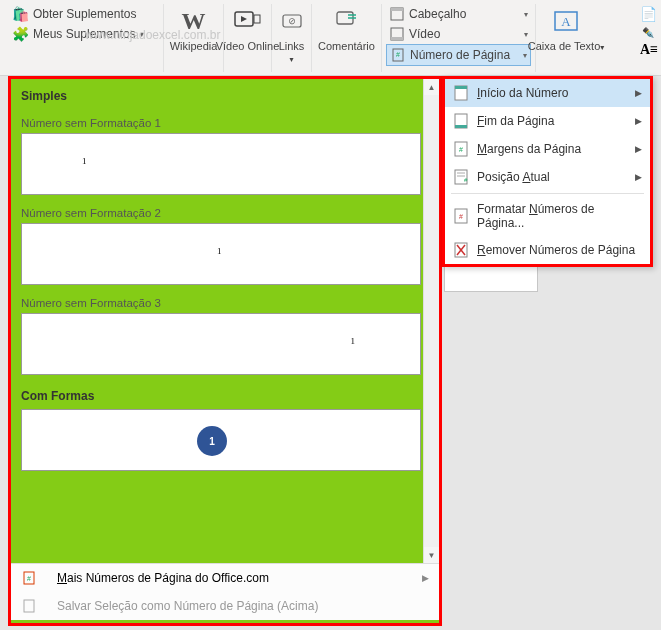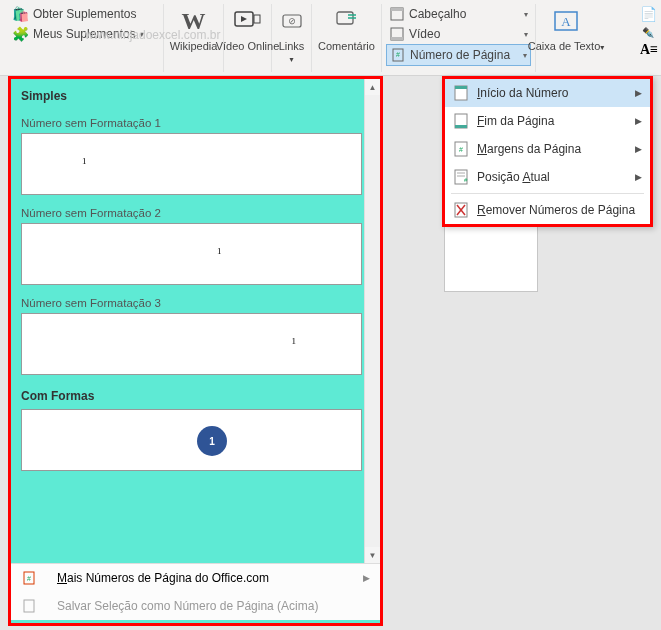--- a/index.html
+++ b/index.html
@@ -64,24 +64,24 @@
     top: 28px; left: 85px;
     color: #c8c8c8;
     font-size: 12px;
     pointer-events: none;
   }
   
   
   .gallery-wrap {
     position: absolute;
     top: 76px; left: 8px;
-    width: 375px;
+    width: 434px;
     height: 550px;
     border: 3px solid #ff0000;
-    background: #5eead4;
+    background: #84cc16;
   }
   .gallery-scroll {
     height: 484px;
     overflow: hidden;
     position: relative;
     padding: 6px 18px 6px 10px;
   }
   .gal-section-head {
     font-weight: 600;
     font-size: 12px;
@@ -409,19 +409,28 @@
         </svg>
     </span>
     <span>Posição <span class="underline-letter">A</span><span>tual</span></span>
     <span class="cm-arrow">▶</span>
   </div>
   <div class="cm-sep"></div>
   <div class="cm-item">
     <span class="cm-icon">
       <svg width="14" height="16" viewBox="0 0 14 16">
           <rect x="1" y="1" width="12" height="14" fill="#fff" stroke="#888"></rect>
+          <text x="7" y="11" text-anchor="middle" font-size="7" fill="#c44">#</text>
+        </svg>
+    </span>
+    <span>Formatar <span class="underline-letter">N</span><span>úmeros de Página...</span></span>
+  </div>
+  <div class="cm-item">
+    <span class="cm-icon">
+      <svg width="14" height="16" viewBox="0 0 14 16">
+          <rect x="1" y="1" width="12" height="14" fill="#fff" stroke="#888"></rect>
           <line x1="3" y1="3" x2="11" y2="13" stroke="#c33" stroke-width="1.5"></line>
           <line x1="11" y1="3" x2="3" y2="13" stroke="#c33" stroke-width="1.5"></line>
         </svg>
     </span>
     <span><span class="underline-letter">R</span><span>emover Números de Página</span></span>
   </div>
 </div>
 
 </body></html>

